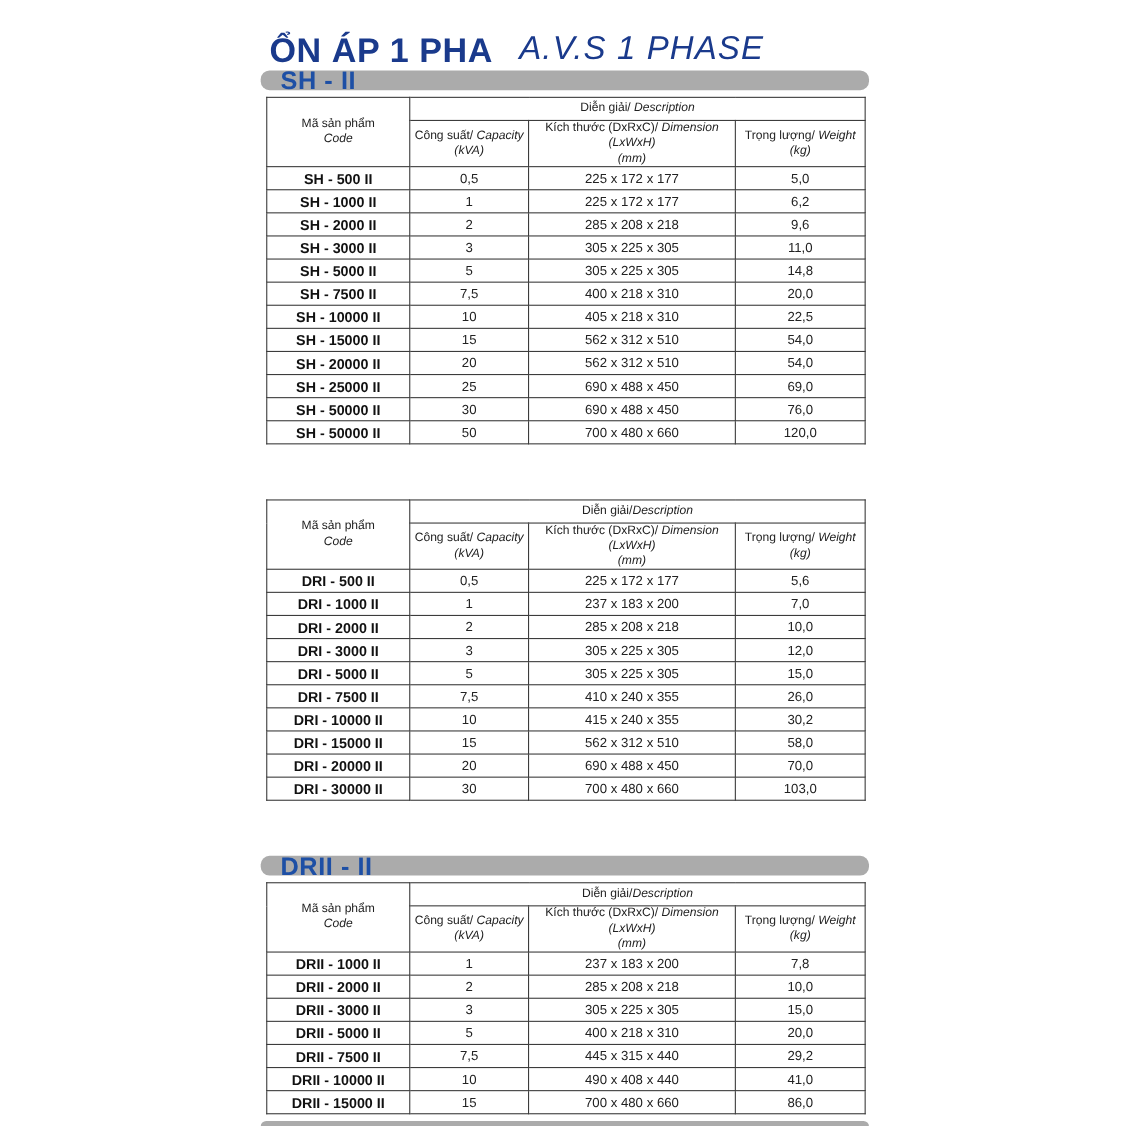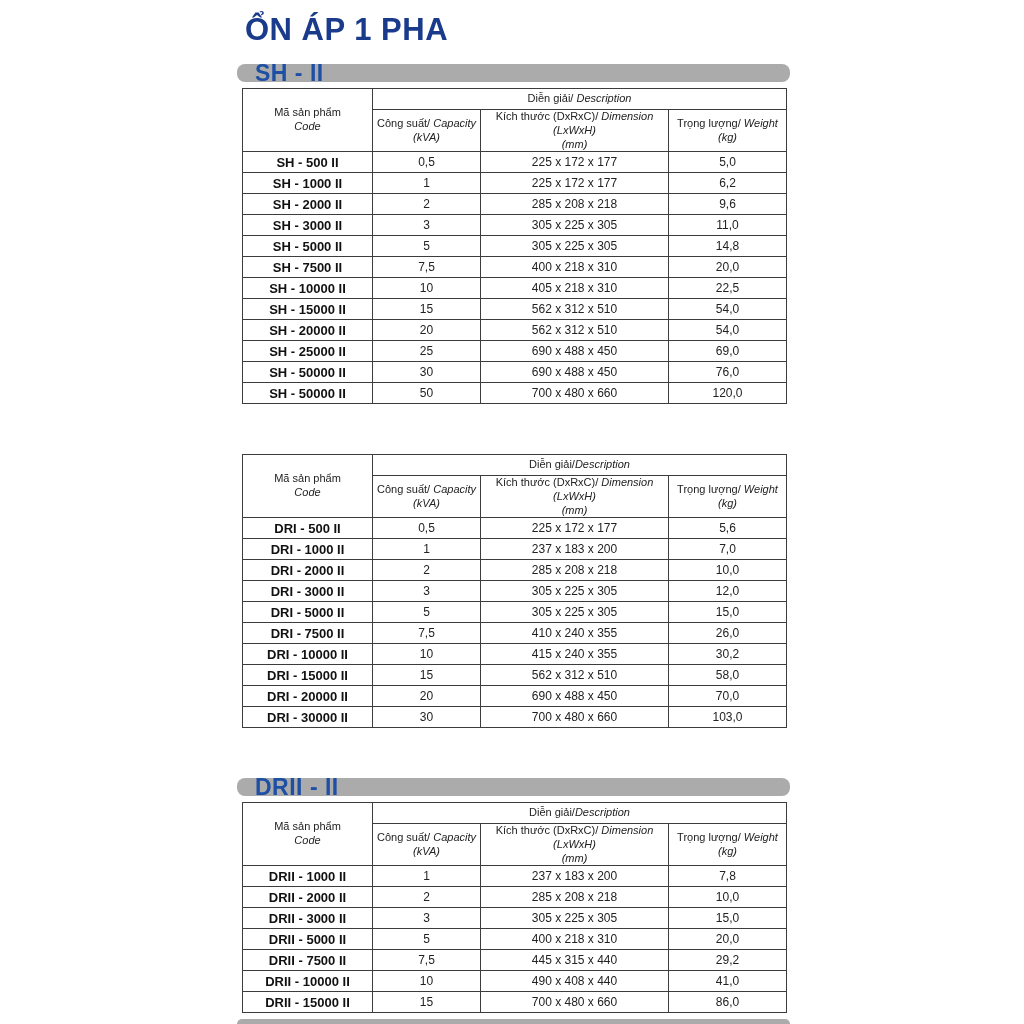--- a/index.html
+++ b/index.html
@@ -10,21 +10,21 @@
     --text-black:#1a1a1a;
   }
   html,body{margin:0;padding:0;background:#ffffff;}
   body{
     width:1024px;height:1024px;overflow:hidden;
     font-family:"Liberation Sans", sans-serif;color:var(--text-black);
   }
   .page{position:relative;width:1024px;height:1024px;background:#ffffff;}
   .content{position:absolute;left:237px;top:0;width:553px;height:1024px;}
 
-  .title-row{position:absolute;top:12px;left:8px;display:flex;align-items:flex-start;gap:24px;white-space:nowrap;}
+  .title-row{position:absolute;top:28px;left:8px;display:flex;align-items:flex-start;gap:24px;white-space:nowrap;}
   .title-vi{font-size:31px;font-weight:bold;color:var(--title-blue);letter-spacing:0.5px;}
   .title-en{font-size:30px;font-style:italic;font-weight:normal;color:var(--title-blue);letter-spacing:1px;}
 
   .section{position:absolute;left:0;width:553px;}
   .section-bar{
     height:18px;background:var(--section-bar-gray);border-radius:8px;
     display:flex;align-items:center;padding-left:18px;box-sizing:border-box;
   }
   .section-label{color:var(--section-label-blue);font-weight:bold;font-size:23px;letter-spacing:0.5px;}
 
@@ -50,20 +50,21 @@
   }
 </style>
 </head>
 <body>
 
 <div class="page">
   <div class="content">
 
     <div class="title-row">
       <span class="title-vi">ỔN ÁP 1 PHA</span>
+        <span class="title-en">A.V.S 1 PHASE</span>
     </div>
 
     <section class="section" style="top:64px">
       <div class="section-bar">
         <span class="section-label">SH - II</span>
       </div>
       <table>
         <colgroup>
             <col class="c1">
             <col class="c2">

